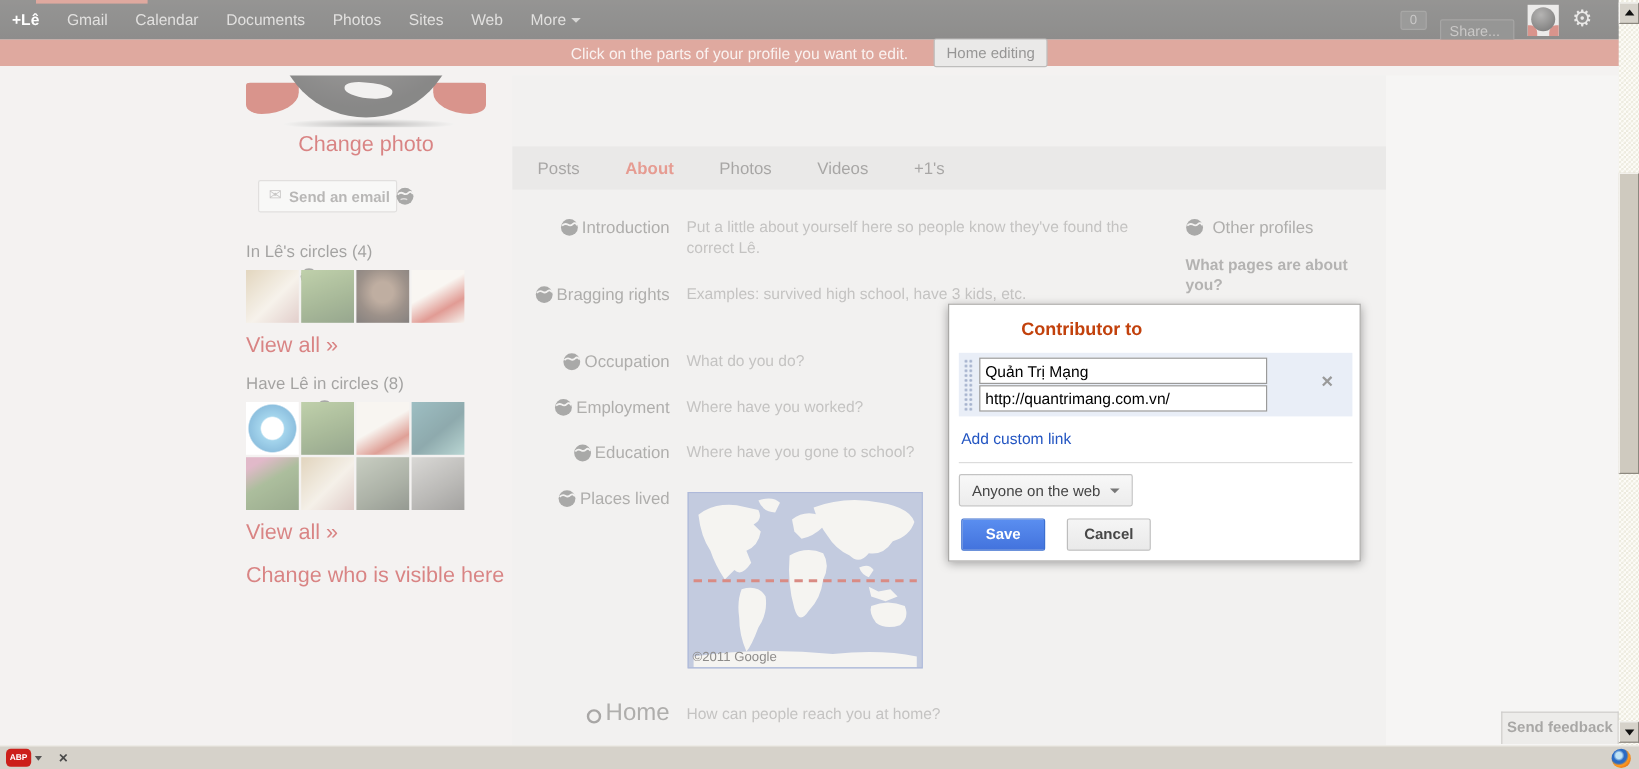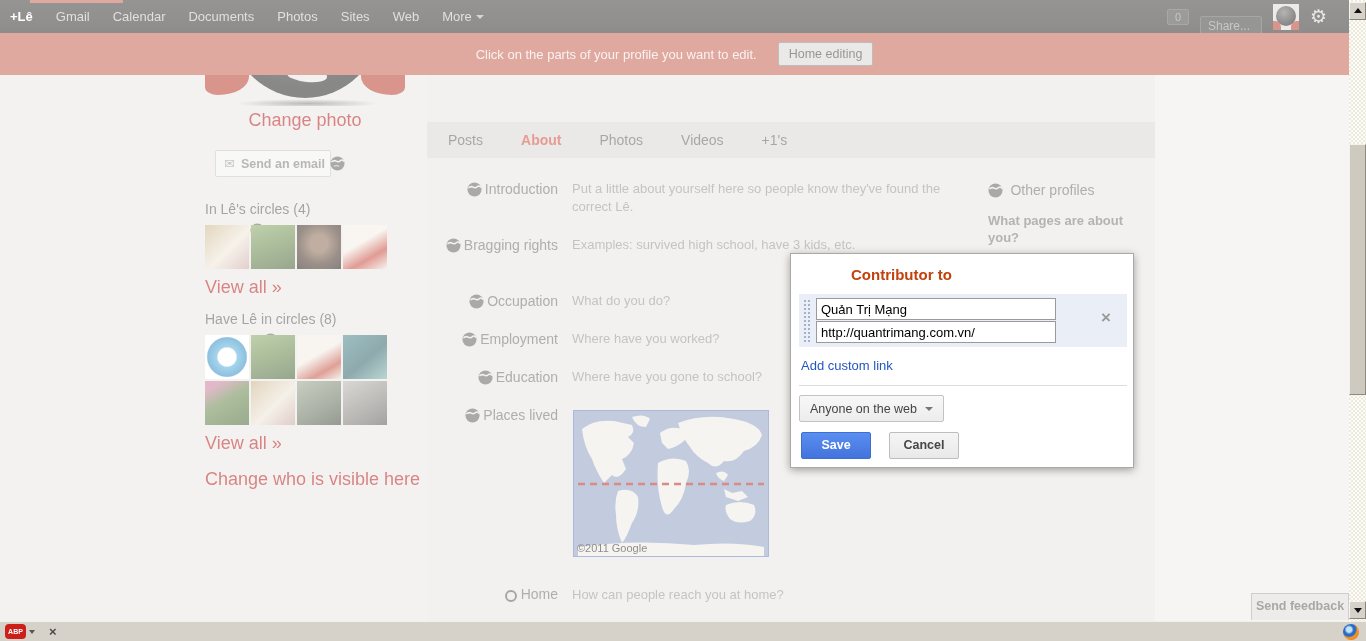--- a/index.html
+++ b/index.html
@@ -18,21 +18,21 @@
   #share-btn { width:62px; height:21px; background:#3e3d3b; border:1px solid #5c5b59; border-radius:2px; color:#9d9b99; font-size:12px; line-height:19px; padding-left:7px; cursor:pointer;margin-top:20px; }
   #nav-avatar { width:26px; height:26px; background:#dcdad8; position:relative; overflow:hidden; cursor:pointer; }
   #nav-avatar .sphere { position:absolute; left:3px; top:2px; width:20px; height:20px; border-radius:50%; background:radial-gradient(circle at 40% 32%,#777573,#1d1c1b 75%); }
   #nav-avatar .flame-l,#nav-avatar .flame-r { position:absolute; bottom:0; width:8px; height:9px; background:#b93a2c; }
   #nav-avatar .flame-l { left:0; border-radius:0 70% 0 0; }
   #nav-avatar .flame-r { right:0; border-radius:70% 0 0 0; }
   #gear { font-family:"DejaVu Sans", sans-serif; color:#d6d4d2; font-size:19px; cursor:pointer; line-height:1; }
   #theme-sliver { left:30px; top:0; width:93px; height:3px; background:#c4604f; z-index:12; }
 
   
-  #notice { left:0; top:33px; width:1349px; height:42px; background:#c4604f; display:flex; align-items:center; justify-content:center; gap:21px; z-index:10; }
+  #notice { left:0; top:33px; width:1349px; height:22px; background:#c4604f; display:flex; align-items:center; justify-content:center; gap:21px; z-index:10; }
   #notice .msg { color:#f6e7e3; font-size:13px; }
   #done-btn { background:#d8d6d4; border:1px solid #878583; border-radius:2px; color:#3d3c3b; font-size:12.5px; padding:4px 10px; cursor:pointer; }
 
   
   #card { left:427px; top:63px; width:728px; height:558px; background:#e7e5e3; }
   #right-gutter { left:1155px; top:63px; width:194px; height:558px; background:#efedeb; }
   #tabbar { left:427px; top:122px; width:728px; height:36px; background:#d8d6d4; display:flex; align-items:center; gap:38px; padding-left:21px; }
   .tab { font-size:14px; color:#5e5c5a; cursor:pointer; }
   .tab.active { color:#d14836; font-weight:bold; }
 
@@ -63,21 +63,21 @@
   
   .sec-label { width:131px; text-align:right; font-size:14px; color:#6b6966; line-height:18px; }
   .globe-icon { vertical-align:-3px; margin-right:3px; }
   .sec-value { left:572px; font-size:13px; color:#93918f; line-height:18px; cursor:pointer; }
   #lbl-intro { left:427px; top:180px; } #val-intro { top:180px; width:378px; }
   #lbl-brag  { left:427px; top:236px; } #val-brag  { top:236px; width:378px; }
   #lbl-occ   { left:427px; top:292px; } #val-occ   { top:292px; }
   #lbl-emp   { left:427px; top:330px; } #val-emp   { top:330px; }
   #lbl-edu   { left:427px; top:368px; } #val-edu   { top:368px; }
   #lbl-places{ left:427px; top:406px; }
-  #lbl-home  { left:427px; top:585px; font-size:14px; }
+  #lbl-home  { left:427px; top:585px; font-size:20px; }
   #val-home  { top:586px; }
   .ring-icon { display:inline-block; width:12px; height:12px; border:2.5px solid #5e5c5a; border-radius:50%; vertical-align:-3px; margin-right:4px; }
 
   #map { left:573px; top:410px; width:196px; height:147px; border:1px solid #6a7fbb; background:#909fc4; cursor:pointer; }
   #map-attr { position:absolute; left:3px; bottom:2px; font-size:11px; color:#2c2926; }
 
   #other-label { left:988px; top:181px; }
   #other-label .side-head-inline { color:#6b6966; font-size:14px; }
   #other-hint { left:988px; top:212px; width:140px; font-size:13px; color:#757371; line-height:17px;font-weight:bold; }
 

